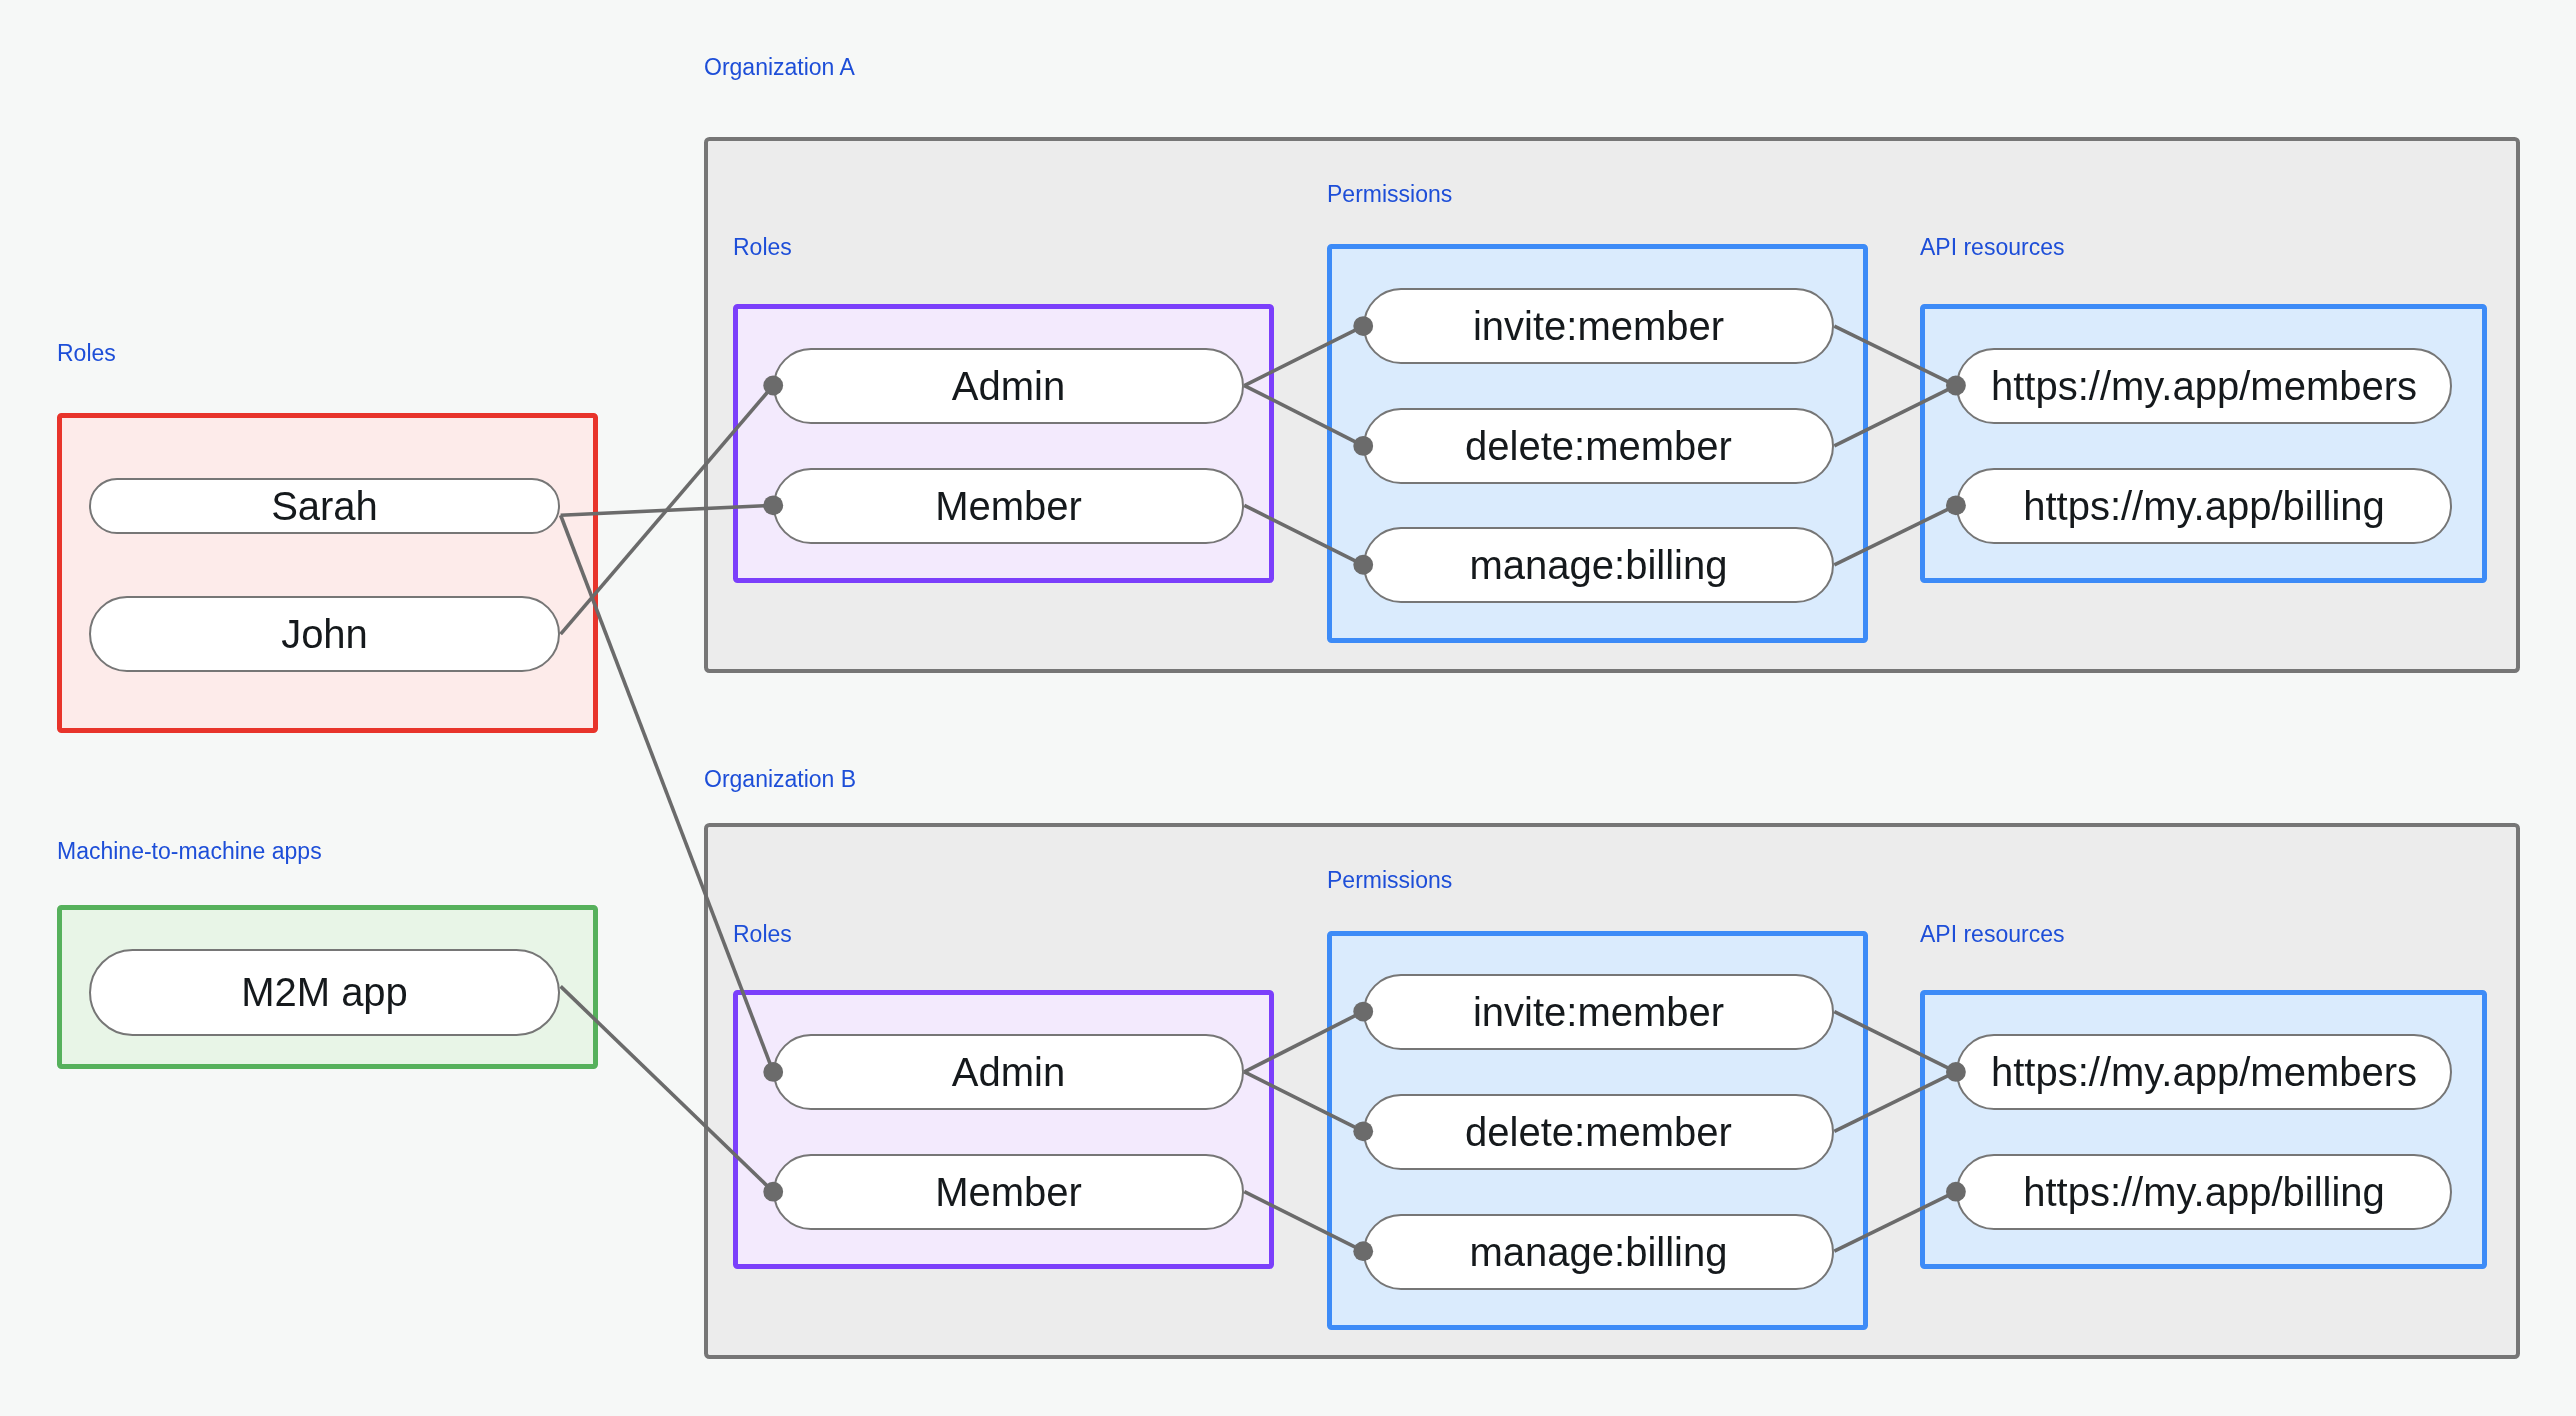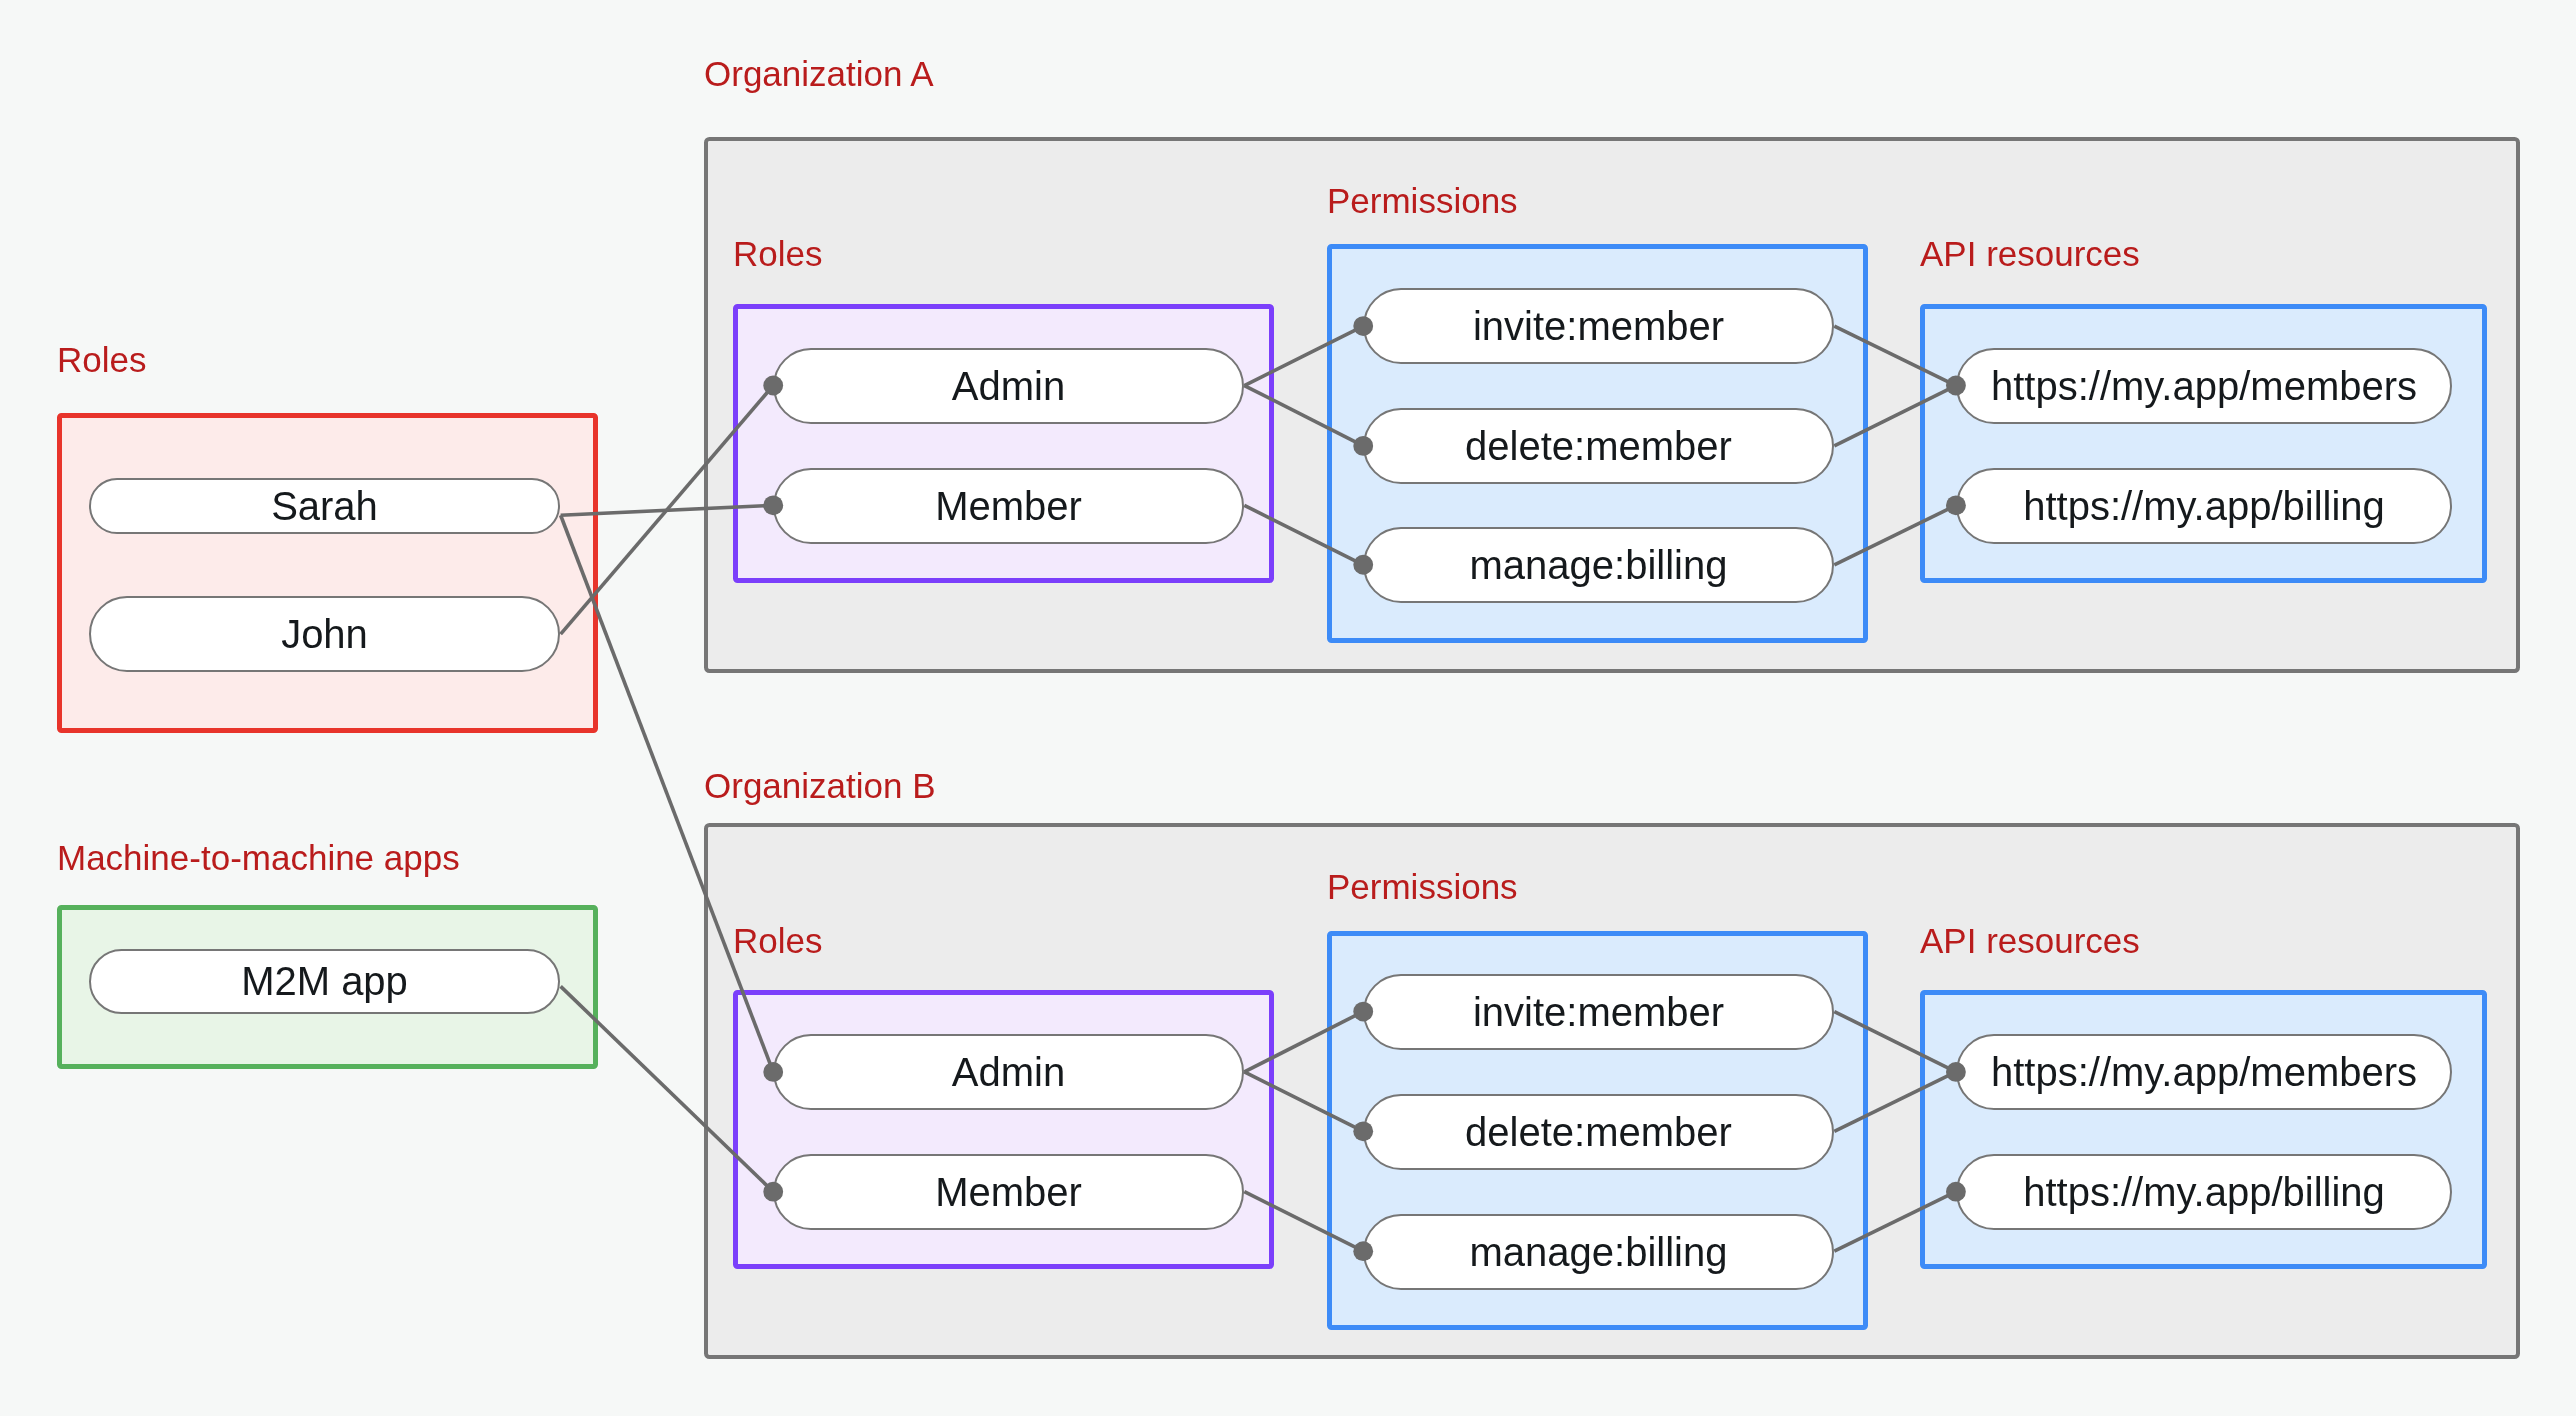--- a/index.html
+++ b/index.html
@@ -21,23 +21,23 @@
     left: 0; top: 0;
     width: 2576px;
     height: 1416px;
     pointer-events: none;
     z-index: 5;
   }
 
   
   .caption {
     position: absolute;
-    font-size: 35px;
+    font-size: 23px;
     line-height: 1;
-    color: #b91c1c;
+    color: #1d4ed8;
     white-space: nowrap;
     z-index: 3;
   }
 
   
   .org-box {
     position: absolute;
     background: #ececec;
     border: 4.5px solid #767676;
     border-radius: 5.4px;
@@ -189,16 +189,16 @@
 
   <div class="group-box group-users" style="left:57px; top:413px; width:541px; height:320px;"></div>
 
   <div class="pill" style="left:89px; top:478px; width:471px; height:56px;">Sarah</div>
   <div class="pill" style="left:89px; top:596px; width:471px; height:76px;">John</div>
 
   <div class="caption" style="left:57px; top:840px;">Machine-to-machine apps</div>
 
   <div class="group-box group-m2m" style="left:57px; top:905px; width:541px; height:164px;"></div>
 
-  <div class="pill" style="left:89px; top:949px; width:471px; height:65px;">M2M app</div>
+  <div class="pill" style="left:89px; top:949px; width:471px; height:87px;">M2M app</div>
 
 </div>
 
 
 </body></html>

